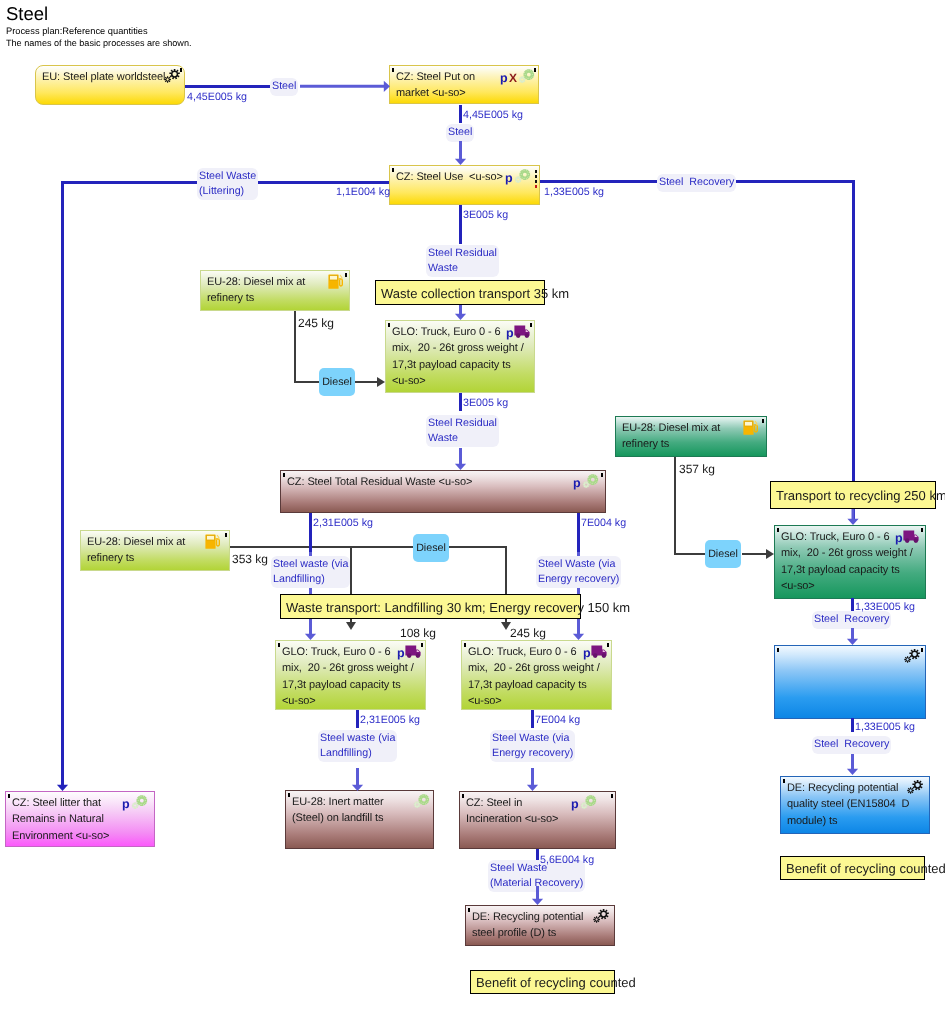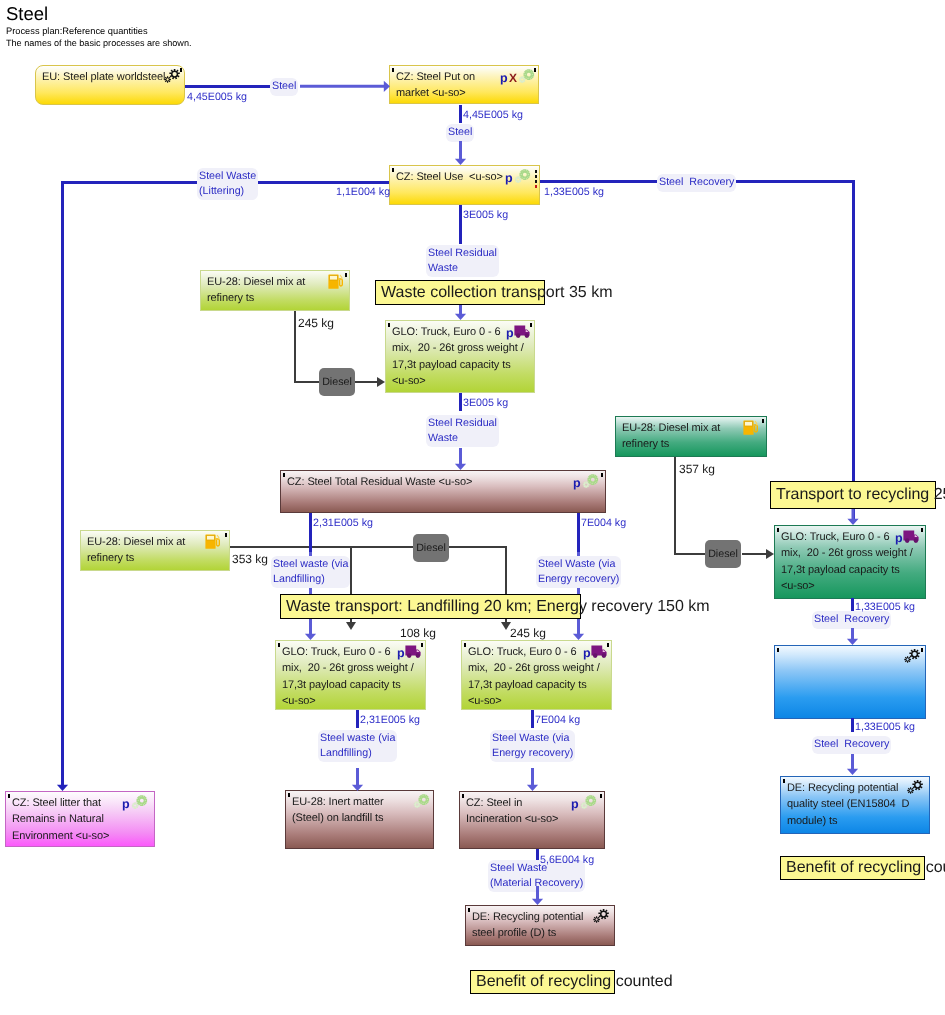--- a/index.html
+++ b/index.html
@@ -31,30 +31,30 @@
     background:linear-gradient(to bottom,#eaf5f2 0%,#cbe7df 10%,#8ec9b4 30%,#44ab80 65%,#16975d 100%);}
   .c-brown {border:1px solid #5a3a3a;
     background:linear-gradient(to bottom,#f7f3f4 0%,#efe3e4 14%,#d9bdbe 38%,#a87a77 78%,#8a5a53 100%);}
   .c-blue  {border:1px solid #2465b8;
     background:linear-gradient(to bottom,#f2f9ff 0%,#d2e9fc 12%,#8ec7f6 34%,#2a9cf0 72%,#0d86e6 100%);}
   .c-pink  {border:1px solid #c466c4;
     background:linear-gradient(to bottom,#fefcfe 0%,#fbeefb 12%,#f6ccf6 36%,#f48cf4 76%,#fb5afb 100%);}
 
   
   .note{position:absolute;box-sizing:border-box;border:1px solid #000;background:#fcf893;
-        font-size:16px;color:#1a1a1a;white-space:nowrap;}
+        font-size:13px;color:#1a1a1a;white-space:nowrap;}
   .note span{position:absolute;left:5px;top:50%;transform:translateY(-50%);}
 
   
   .elab{position:absolute;font-size:10.7px;color:#2b2bc4;line-height:14.5px;white-space:pre;
         background:#f0f0f9;border-radius:6px;padding:1px 2px 2px 2px;}
   .qlab{position:absolute;font-size:10.7px;color:#2f2fc8;white-space:pre;}
   .qlabk{position:absolute;font-size:12px;color:#1a1a1a;white-space:pre;}
   .dlab{position:absolute;font-size:10.7px;color:#1a1a1a;white-space:pre;}
-  .dlab i{font-style:normal;background:#737373;border-radius:5px;padding:8px 3px;}
+  .dlab i{font-style:normal;background:#7dd3fc;border-radius:5px;padding:8px 3px;}
 </style>
 </head>
 <body>
 
 <div id="canvas">
     <div class="node c-yellow" style="left:35px;top:65px;width:150px;height:40px;border-radius:8px;"><div class="txt">EU: Steel plate worldsteel</div><div class="corner tr"></div><svg width="18" height="17" viewBox="0 0 18 17" style="position: absolute; overflow: visible; left: 127px; top: 2px;">
         <path d="M10.68,0.88L12.52,0.88L12.23,2.55A3.6,3.6 0 0 1 13.40,2.98L14.25,1.51L14.25,1.51L15.66,2.69L14.36,3.79A3.6,3.6 0 0 1 14.98,4.87L16.58,4.29L16.58,4.29L16.90,6.10L15.20,6.10A3.6,3.6 0 0 1 14.98,7.33L16.58,7.91L16.58,7.91L15.66,9.51L14.36,8.41A3.6,3.6 0 0 1 13.40,9.22L14.25,10.69L14.25,10.69L12.52,11.32L12.23,9.65A3.6,3.6 0 0 1 10.97,9.65L10.68,11.32L10.68,11.32L8.95,10.69L9.80,9.22A3.6,3.6 0 0 1 8.84,8.41L7.54,9.51L7.54,9.51L6.62,7.91L8.22,7.33A3.6,3.6 0 0 1 8.00,6.10L6.30,6.10L6.30,6.10L6.62,4.29L8.22,4.87A3.6,3.6 0 0 1 8.84,3.79L7.54,2.69L7.54,2.69L8.95,1.51L9.80,2.98A3.6,3.6 0 0 1 10.97,2.55L10.68,0.88ZM13.75,6.1 A2.15,2.15 0 1 0 9.45,6.1 A2.15,2.15 0 1 0 13.75,6.1Z" fill="#111" fill-rule="evenodd"></path>
         <path d="M3.94,8.17L5.26,8.17L5.03,9.34A2.2,2.2 0 0 1 5.82,9.67L6.49,8.67L6.49,8.67L7.43,9.61L6.43,10.28A2.2,2.2 0 0 1 6.76,11.07L7.93,10.84L7.93,10.84L7.93,12.16L6.76,11.93A2.2,2.2 0 0 1 6.43,12.72L7.43,13.39L7.43,13.39L6.49,14.33L5.82,13.33A2.2,2.2 0 0 1 5.03,13.66L5.26,14.83L5.26,14.83L3.94,14.83L4.17,13.66A2.2,2.2 0 0 1 3.38,13.33L2.71,14.33L2.71,14.33L1.77,13.39L2.77,12.72A2.2,2.2 0 0 1 2.44,11.93L1.27,12.16L1.27,12.16L1.27,10.84L2.44,11.07A2.2,2.2 0 0 1 2.77,10.28L1.77,9.61L1.77,9.61L2.71,8.67L3.38,9.67A2.2,2.2 0 0 1 4.17,9.34L3.94,8.17ZM5.75,11.5 A1.15,1.15 0 1 0 3.4499999999999997,11.5 A1.15,1.15 0 1 0 5.75,11.5Z" fill="#111" fill-rule="evenodd"></path>
       </svg></div>
     <div class="node c-yellow" style="left:389px;top:65px;width:150px;height:39px;"><div class="txt">CZ: Steel Put on
@@ -115,21 +115,21 @@
 Remains in Natural
 Environment &lt;u-so&gt;</div><div class="corner tl"></div><svg width="18" height="17" viewBox="0 0 18 17" style="position: absolute; overflow: visible; left: 124px; top: 2px;">
         <path d="M4.56,8.67L5.84,8.67L5.67,9.45A2.2,2.2 0 0 1 6.39,9.75L6.82,9.07L6.82,9.07L7.73,9.98L7.05,10.41A2.2,2.2 0 0 1 7.35,11.13L8.13,10.96L8.13,10.96L8.13,12.24L7.35,12.07A2.2,2.2 0 0 1 7.05,12.79L7.73,13.22L7.73,13.22L6.82,14.13L6.39,13.45A2.2,2.2 0 0 1 5.67,13.75L5.84,14.53L5.84,14.53L4.56,14.53L4.73,13.75A2.2,2.2 0 0 1 4.01,13.45L3.58,14.13L3.58,14.13L2.67,13.22L3.35,12.79A2.2,2.2 0 0 1 3.05,12.07L2.27,12.24L2.27,12.24L2.27,10.96L3.05,11.13A2.2,2.2 0 0 1 3.35,10.41L2.67,9.98L2.67,9.98L3.58,9.07L4.01,9.75A2.2,2.2 0 0 1 4.73,9.45L4.56,8.67ZM6.6,11.6 A1.4,1.4 0 1 0 3.8000000000000003,11.6 A1.4,1.4 0 1 0 6.6,11.6Z" fill="#e6f3da" stroke="#d6eac4" stroke-width="0.7" fill-rule="evenodd"></path>
         <path d="M10.77,1.91L12.83,1.91L12.55,3.18A3.5,3.5 0 0 1 13.69,3.65L14.39,2.56L14.39,2.56L15.84,4.01L14.75,4.71A3.5,3.5 0 0 1 15.22,5.85L16.49,5.57L16.49,5.57L16.49,7.63L15.22,7.35A3.5,3.5 0 0 1 14.75,8.49L15.84,9.19L15.84,9.19L14.39,10.64L13.69,9.55A3.5,3.5 0 0 1 12.55,10.02L12.83,11.29L12.83,11.29L10.77,11.29L11.05,10.02A3.5,3.5 0 0 1 9.91,9.55L9.21,10.64L9.21,10.64L7.76,9.19L8.85,8.49A3.5,3.5 0 0 1 8.38,7.35L7.11,7.63L7.11,7.63L7.11,5.57L8.38,5.85A3.5,3.5 0 0 1 8.85,4.71L7.76,4.01L7.76,4.01L9.21,2.56L9.91,3.65A3.5,3.5 0 0 1 11.05,3.18L10.77,1.91ZM14.3,6.6 A2.5,2.5 0 1 0 9.3,6.6 A2.5,2.5 0 1 0 14.3,6.6Z" fill="#eaf5de" stroke="#aad98a" stroke-width="1.2" fill-rule="evenodd"></path>
       </svg><span style="position: absolute; font-weight: bold; font-size: 12.5px; color: rgb(29, 29, 176); line-height: 1; left: 116px; top: 6px;">p</span></div>
     <div class="node c-brown" style="left:285px;top:790px;width:149px;height:59px;"><div class="txt">EU-28: Inert matter
 (Steel) on landfill ts</div><div class="corner tl"></div><svg width="18" height="17" viewBox="0 0 18 17" style="position: absolute; overflow: visible; left: 126px; top: 2px;">
         <path d="M4.56,8.67L5.84,8.67L5.67,9.45A2.2,2.2 0 0 1 6.39,9.75L6.82,9.07L6.82,9.07L7.73,9.98L7.05,10.41A2.2,2.2 0 0 1 7.35,11.13L8.13,10.96L8.13,10.96L8.13,12.24L7.35,12.07A2.2,2.2 0 0 1 7.05,12.79L7.73,13.22L7.73,13.22L6.82,14.13L6.39,13.45A2.2,2.2 0 0 1 5.67,13.75L5.84,14.53L5.84,14.53L4.56,14.53L4.73,13.75A2.2,2.2 0 0 1 4.01,13.45L3.58,14.13L3.58,14.13L2.67,13.22L3.35,12.79A2.2,2.2 0 0 1 3.05,12.07L2.27,12.24L2.27,12.24L2.27,10.96L3.05,11.13A2.2,2.2 0 0 1 3.35,10.41L2.67,9.98L2.67,9.98L3.58,9.07L4.01,9.75A2.2,2.2 0 0 1 4.73,9.45L4.56,8.67ZM6.6,11.6 A1.4,1.4 0 1 0 3.8000000000000003,11.6 A1.4,1.4 0 1 0 6.6,11.6Z" fill="#e6f3da" stroke="#d6eac4" stroke-width="0.7" fill-rule="evenodd"></path>
         <path d="M10.77,1.91L12.83,1.91L12.55,3.18A3.5,3.5 0 0 1 13.69,3.65L14.39,2.56L14.39,2.56L15.84,4.01L14.75,4.71A3.5,3.5 0 0 1 15.22,5.85L16.49,5.57L16.49,5.57L16.49,7.63L15.22,7.35A3.5,3.5 0 0 1 14.75,8.49L15.84,9.19L15.84,9.19L14.39,10.64L13.69,9.55A3.5,3.5 0 0 1 12.55,10.02L12.83,11.29L12.83,11.29L10.77,11.29L11.05,10.02A3.5,3.5 0 0 1 9.91,9.55L9.21,10.64L9.21,10.64L7.76,9.19L8.85,8.49A3.5,3.5 0 0 1 8.38,7.35L7.11,7.63L7.11,7.63L7.11,5.57L8.38,5.85A3.5,3.5 0 0 1 8.85,4.71L7.76,4.01L7.76,4.01L9.21,2.56L9.91,3.65A3.5,3.5 0 0 1 11.05,3.18L10.77,1.91ZM14.3,6.6 A2.5,2.5 0 1 0 9.3,6.6 A2.5,2.5 0 1 0 14.3,6.6Z" fill="#eaf5de" stroke="#aad98a" stroke-width="1.2" fill-rule="evenodd"></path>
       </svg></div>
-    <div class="node c-brown" style="left:459px;top:791px;width:146px;height:58px;"><div class="txt">CZ: Steel in
+    <div class="node c-brown" style="left:459px;top:791px;width:157px;height:58px;"><div class="txt">CZ: Steel in
 Incineration &lt;u-so&gt;</div><div class="corner tl"></div><div class="corner tr"></div><svg width="18" height="17" viewBox="0 0 18 17" style="position: absolute; overflow: visible; left: 119px; top: 2px;">
         <path d="M4.56,8.67L5.84,8.67L5.67,9.45A2.2,2.2 0 0 1 6.39,9.75L6.82,9.07L6.82,9.07L7.73,9.98L7.05,10.41A2.2,2.2 0 0 1 7.35,11.13L8.13,10.96L8.13,10.96L8.13,12.24L7.35,12.07A2.2,2.2 0 0 1 7.05,12.79L7.73,13.22L7.73,13.22L6.82,14.13L6.39,13.45A2.2,2.2 0 0 1 5.67,13.75L5.84,14.53L5.84,14.53L4.56,14.53L4.73,13.75A2.2,2.2 0 0 1 4.01,13.45L3.58,14.13L3.58,14.13L2.67,13.22L3.35,12.79A2.2,2.2 0 0 1 3.05,12.07L2.27,12.24L2.27,12.24L2.27,10.96L3.05,11.13A2.2,2.2 0 0 1 3.35,10.41L2.67,9.98L2.67,9.98L3.58,9.07L4.01,9.75A2.2,2.2 0 0 1 4.73,9.45L4.56,8.67ZM6.6,11.6 A1.4,1.4 0 1 0 3.8000000000000003,11.6 A1.4,1.4 0 1 0 6.6,11.6Z" fill="#e6f3da" stroke="#d6eac4" stroke-width="0.7" fill-rule="evenodd"></path>
         <path d="M10.77,1.91L12.83,1.91L12.55,3.18A3.5,3.5 0 0 1 13.69,3.65L14.39,2.56L14.39,2.56L15.84,4.01L14.75,4.71A3.5,3.5 0 0 1 15.22,5.85L16.49,5.57L16.49,5.57L16.49,7.63L15.22,7.35A3.5,3.5 0 0 1 14.75,8.49L15.84,9.19L15.84,9.19L14.39,10.64L13.69,9.55A3.5,3.5 0 0 1 12.55,10.02L12.83,11.29L12.83,11.29L10.77,11.29L11.05,10.02A3.5,3.5 0 0 1 9.91,9.55L9.21,10.64L9.21,10.64L7.76,9.19L8.85,8.49A3.5,3.5 0 0 1 8.38,7.35L7.11,7.63L7.11,7.63L7.11,5.57L8.38,5.85A3.5,3.5 0 0 1 8.85,4.71L7.76,4.01L7.76,4.01L9.21,2.56L9.91,3.65A3.5,3.5 0 0 1 11.05,3.18L10.77,1.91ZM14.3,6.6 A2.5,2.5 0 1 0 9.3,6.6 A2.5,2.5 0 1 0 14.3,6.6Z" fill="#eaf5de" stroke="#aad98a" stroke-width="1.2" fill-rule="evenodd"></path>
       </svg><span style="position: absolute; font-weight: bold; font-size: 12.5px; color: rgb(29, 29, 176); line-height: 1; left: 111px; top: 6px;">p</span></div>
     <div class="node c-brown" style="left:465px;top:905px;width:150px;height:41px;"><div class="txt">DE: Recycling potential
 steel profile (D) ts</div><div class="corner tl"></div><svg width="18" height="17" viewBox="0 0 18 17" style="position: absolute; overflow: visible; left: 126px; top: 2px;">
         <path d="M10.68,0.88L12.52,0.88L12.23,2.55A3.6,3.6 0 0 1 13.40,2.98L14.25,1.51L14.25,1.51L15.66,2.69L14.36,3.79A3.6,3.6 0 0 1 14.98,4.87L16.58,4.29L16.58,4.29L16.90,6.10L15.20,6.10A3.6,3.6 0 0 1 14.98,7.33L16.58,7.91L16.58,7.91L15.66,9.51L14.36,8.41A3.6,3.6 0 0 1 13.40,9.22L14.25,10.69L14.25,10.69L12.52,11.32L12.23,9.65A3.6,3.6 0 0 1 10.97,9.65L10.68,11.32L10.68,11.32L8.95,10.69L9.80,9.22A3.6,3.6 0 0 1 8.84,8.41L7.54,9.51L7.54,9.51L6.62,7.91L8.22,7.33A3.6,3.6 0 0 1 8.00,6.10L6.30,6.10L6.30,6.10L6.62,4.29L8.22,4.87A3.6,3.6 0 0 1 8.84,3.79L7.54,2.69L7.54,2.69L8.95,1.51L9.80,2.98A3.6,3.6 0 0 1 10.97,2.55L10.68,0.88ZM13.75,6.1 A2.15,2.15 0 1 0 9.45,6.1 A2.15,2.15 0 1 0 13.75,6.1Z" fill="#111" fill-rule="evenodd"></path>
         <path d="M3.94,8.17L5.26,8.17L5.03,9.34A2.2,2.2 0 0 1 5.82,9.67L6.49,8.67L6.49,8.67L7.43,9.61L6.43,10.28A2.2,2.2 0 0 1 6.76,11.07L7.93,10.84L7.93,10.84L7.93,12.16L6.76,11.93A2.2,2.2 0 0 1 6.43,12.72L7.43,13.39L7.43,13.39L6.49,14.33L5.82,13.33A2.2,2.2 0 0 1 5.03,13.66L5.26,14.83L5.26,14.83L3.94,14.83L4.17,13.66A2.2,2.2 0 0 1 3.38,13.33L2.71,14.33L2.71,14.33L1.77,13.39L2.77,12.72A2.2,2.2 0 0 1 2.44,11.93L1.27,12.16L1.27,12.16L1.27,10.84L2.44,11.07A2.2,2.2 0 0 1 2.77,10.28L1.77,9.61L1.77,9.61L2.71,8.67L3.38,9.67A2.2,2.2 0 0 1 4.17,9.34L3.94,8.17ZM5.75,11.5 A1.15,1.15 0 1 0 3.4499999999999997,11.5 A1.15,1.15 0 1 0 5.75,11.5Z" fill="#111" fill-rule="evenodd"></path>
       </svg></div>
     <div class="node c-green2" style="left:615px;top:416px;width:152px;height:41px;"><div class="txt">EU-28: Diesel mix at
@@ -269,21 +269,21 @@
     <div style="position:absolute;left:851px;top:718px;width:3px;height:14px;background:#2323bb;"></div>
     <div class="elab" style="left: 812px; top: 736px;">Steel  Recovery</div>
     <svg width="12" height="21" viewBox="0 0 12 21" style="position: absolute; left: 847px; top: 754px; overflow: visible;">
       <path d="M5.5,0 V15.5" stroke="#5b5bd6" stroke-width="3" fill="none"></path>
       <path d="M5.5,21 L-0.09999999999999964,14.8 H11.1 Z" fill="#5b5bd6"></path>
     </svg>
     <div class="note" style="left:375px;top:280px;width:170px;height:25px;">
       <span>Waste collection transport 35 km</span>
     </div>
     <div class="note" style="left:280px;top:594px;width:301px;height:25px;">
-      <span>Waste transport: Landfilling 20 km; Energy recovery 150 km</span>
+      <span>Waste transport: Landfilling 30 km; Energy recovery 150 km</span>
     </div>
     <div class="note" style="left:770px;top:481px;width:166px;height:28px;">
       <span>Transport to recycling 250 km</span>
     </div>
     <div class="note" style="left:780px;top:856px;width:145px;height:24px;">
       <span>Benefit of recycling counted</span>
     </div>
     <div class="note" style="left:470px;top:970px;width:145px;height:24px;">
       <span>Benefit of recycling counted</span>
     </div>

